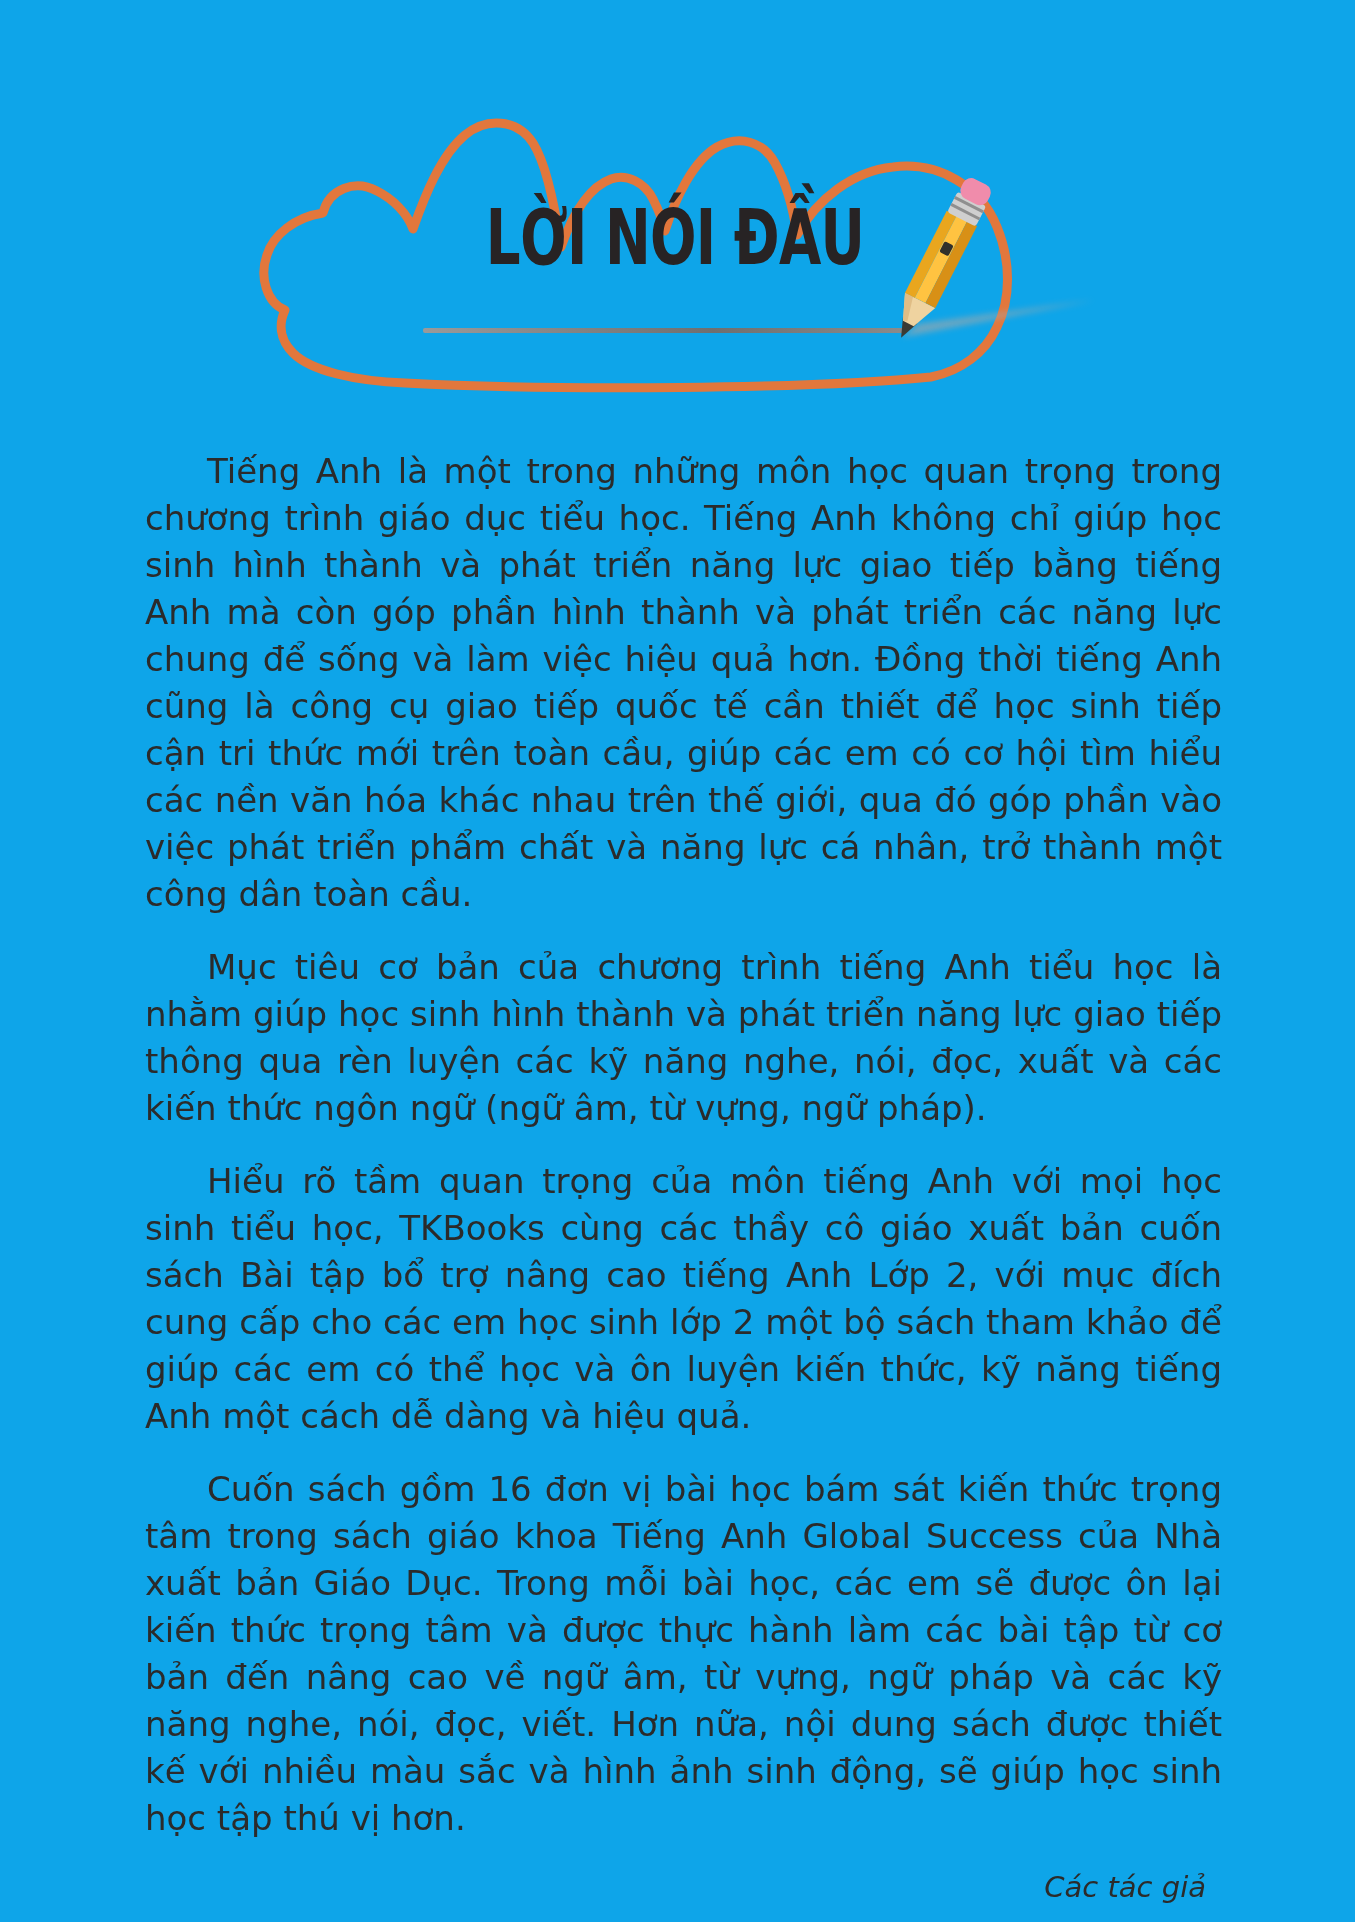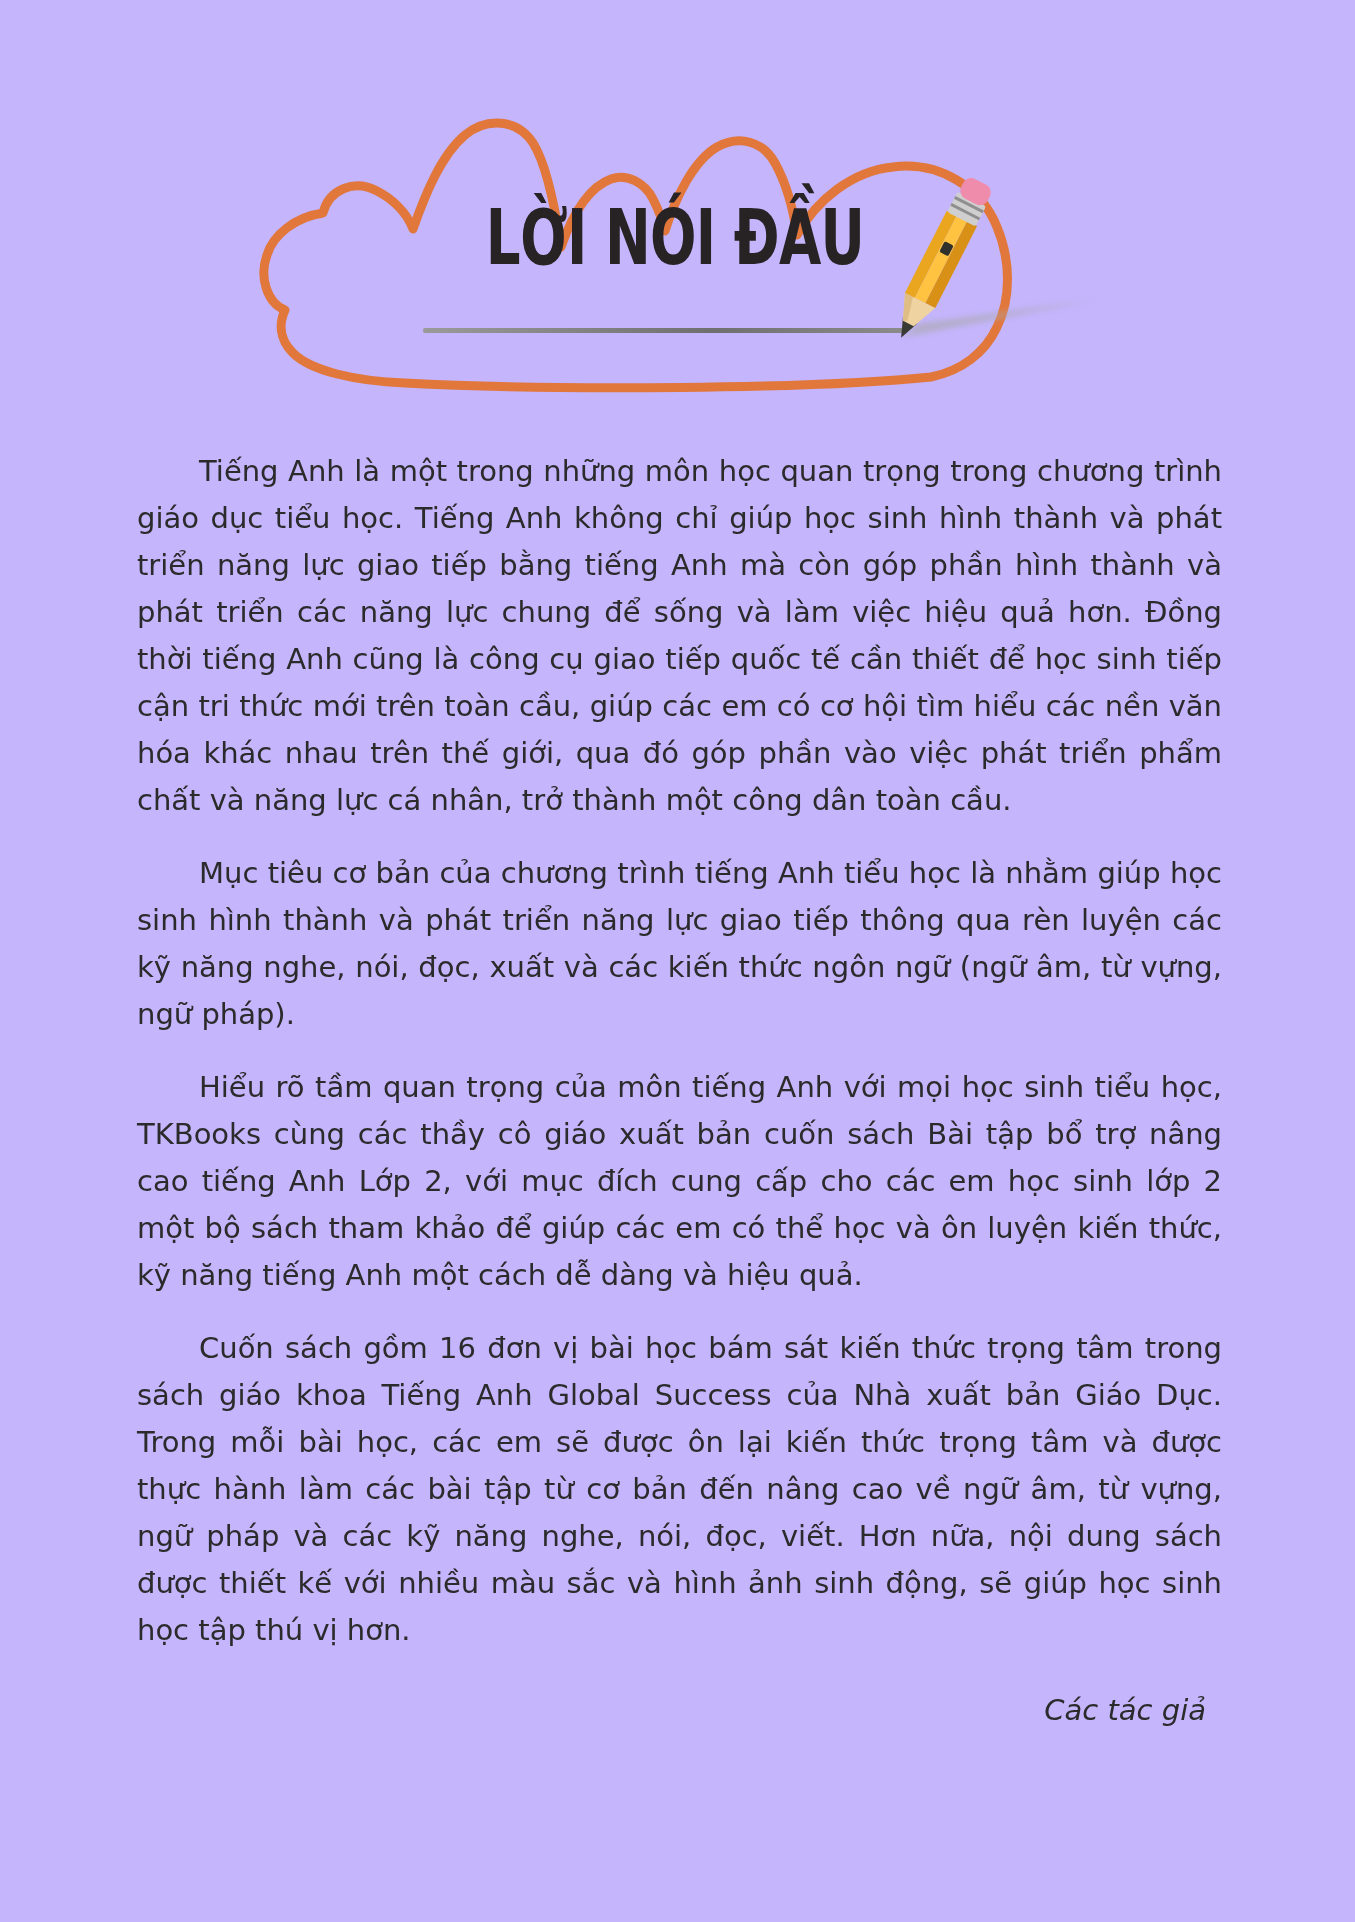--- a/index.html
+++ b/index.html
@@ -1,20 +1,20 @@
 <!DOCTYPE html>
 <html lang="vi"><head>
 <meta charset="utf-8">
 <style>
   html, body { margin: 0; padding: 0; background: #ffffff; }
   .page {
     position: relative;
     width: 1355px;
     height: 1922px;
-    background: #c4b5fd;
+    background: #0ea5e9;
     font-family: "DejaVu Sans", sans-serif;
     overflow: hidden;
   }
 
   
   .banner { position: absolute; left: 0; top: 0; width: 1355px; height: 420px; }
   .cloud-svg { position: absolute; left: 255px; top: 95px; width: 770px; height: 310px; }
 
   .title {
     position: absolute;
@@ -41,28 +41,28 @@
   .pencil-svg { position: absolute; left: 860px; top: 160px; width: 250px; height: 200px; }
 
   
   .content {
     position: absolute;
     left: 133px; top: 448px;
     width: 1089px;
     color: #2b2b2b;
   }
   .content p {
-    margin: 0 0 26px 4px;
-    font-size: 29px;
+    margin: 0 0 26px 12px;
+    font-size: 34px;
     line-height: 47px;
     text-align: justify;
     text-indent: 62px;
   }
   .signature {
-    margin-top: 39px;
+    margin-top: 28px;
     font-size: 29px;
     font-style: italic;
     text-align: right;
     padding-right: 16px;
     color: #2b2b2b;
   }
 </style>
 </head>
 <body>
 

